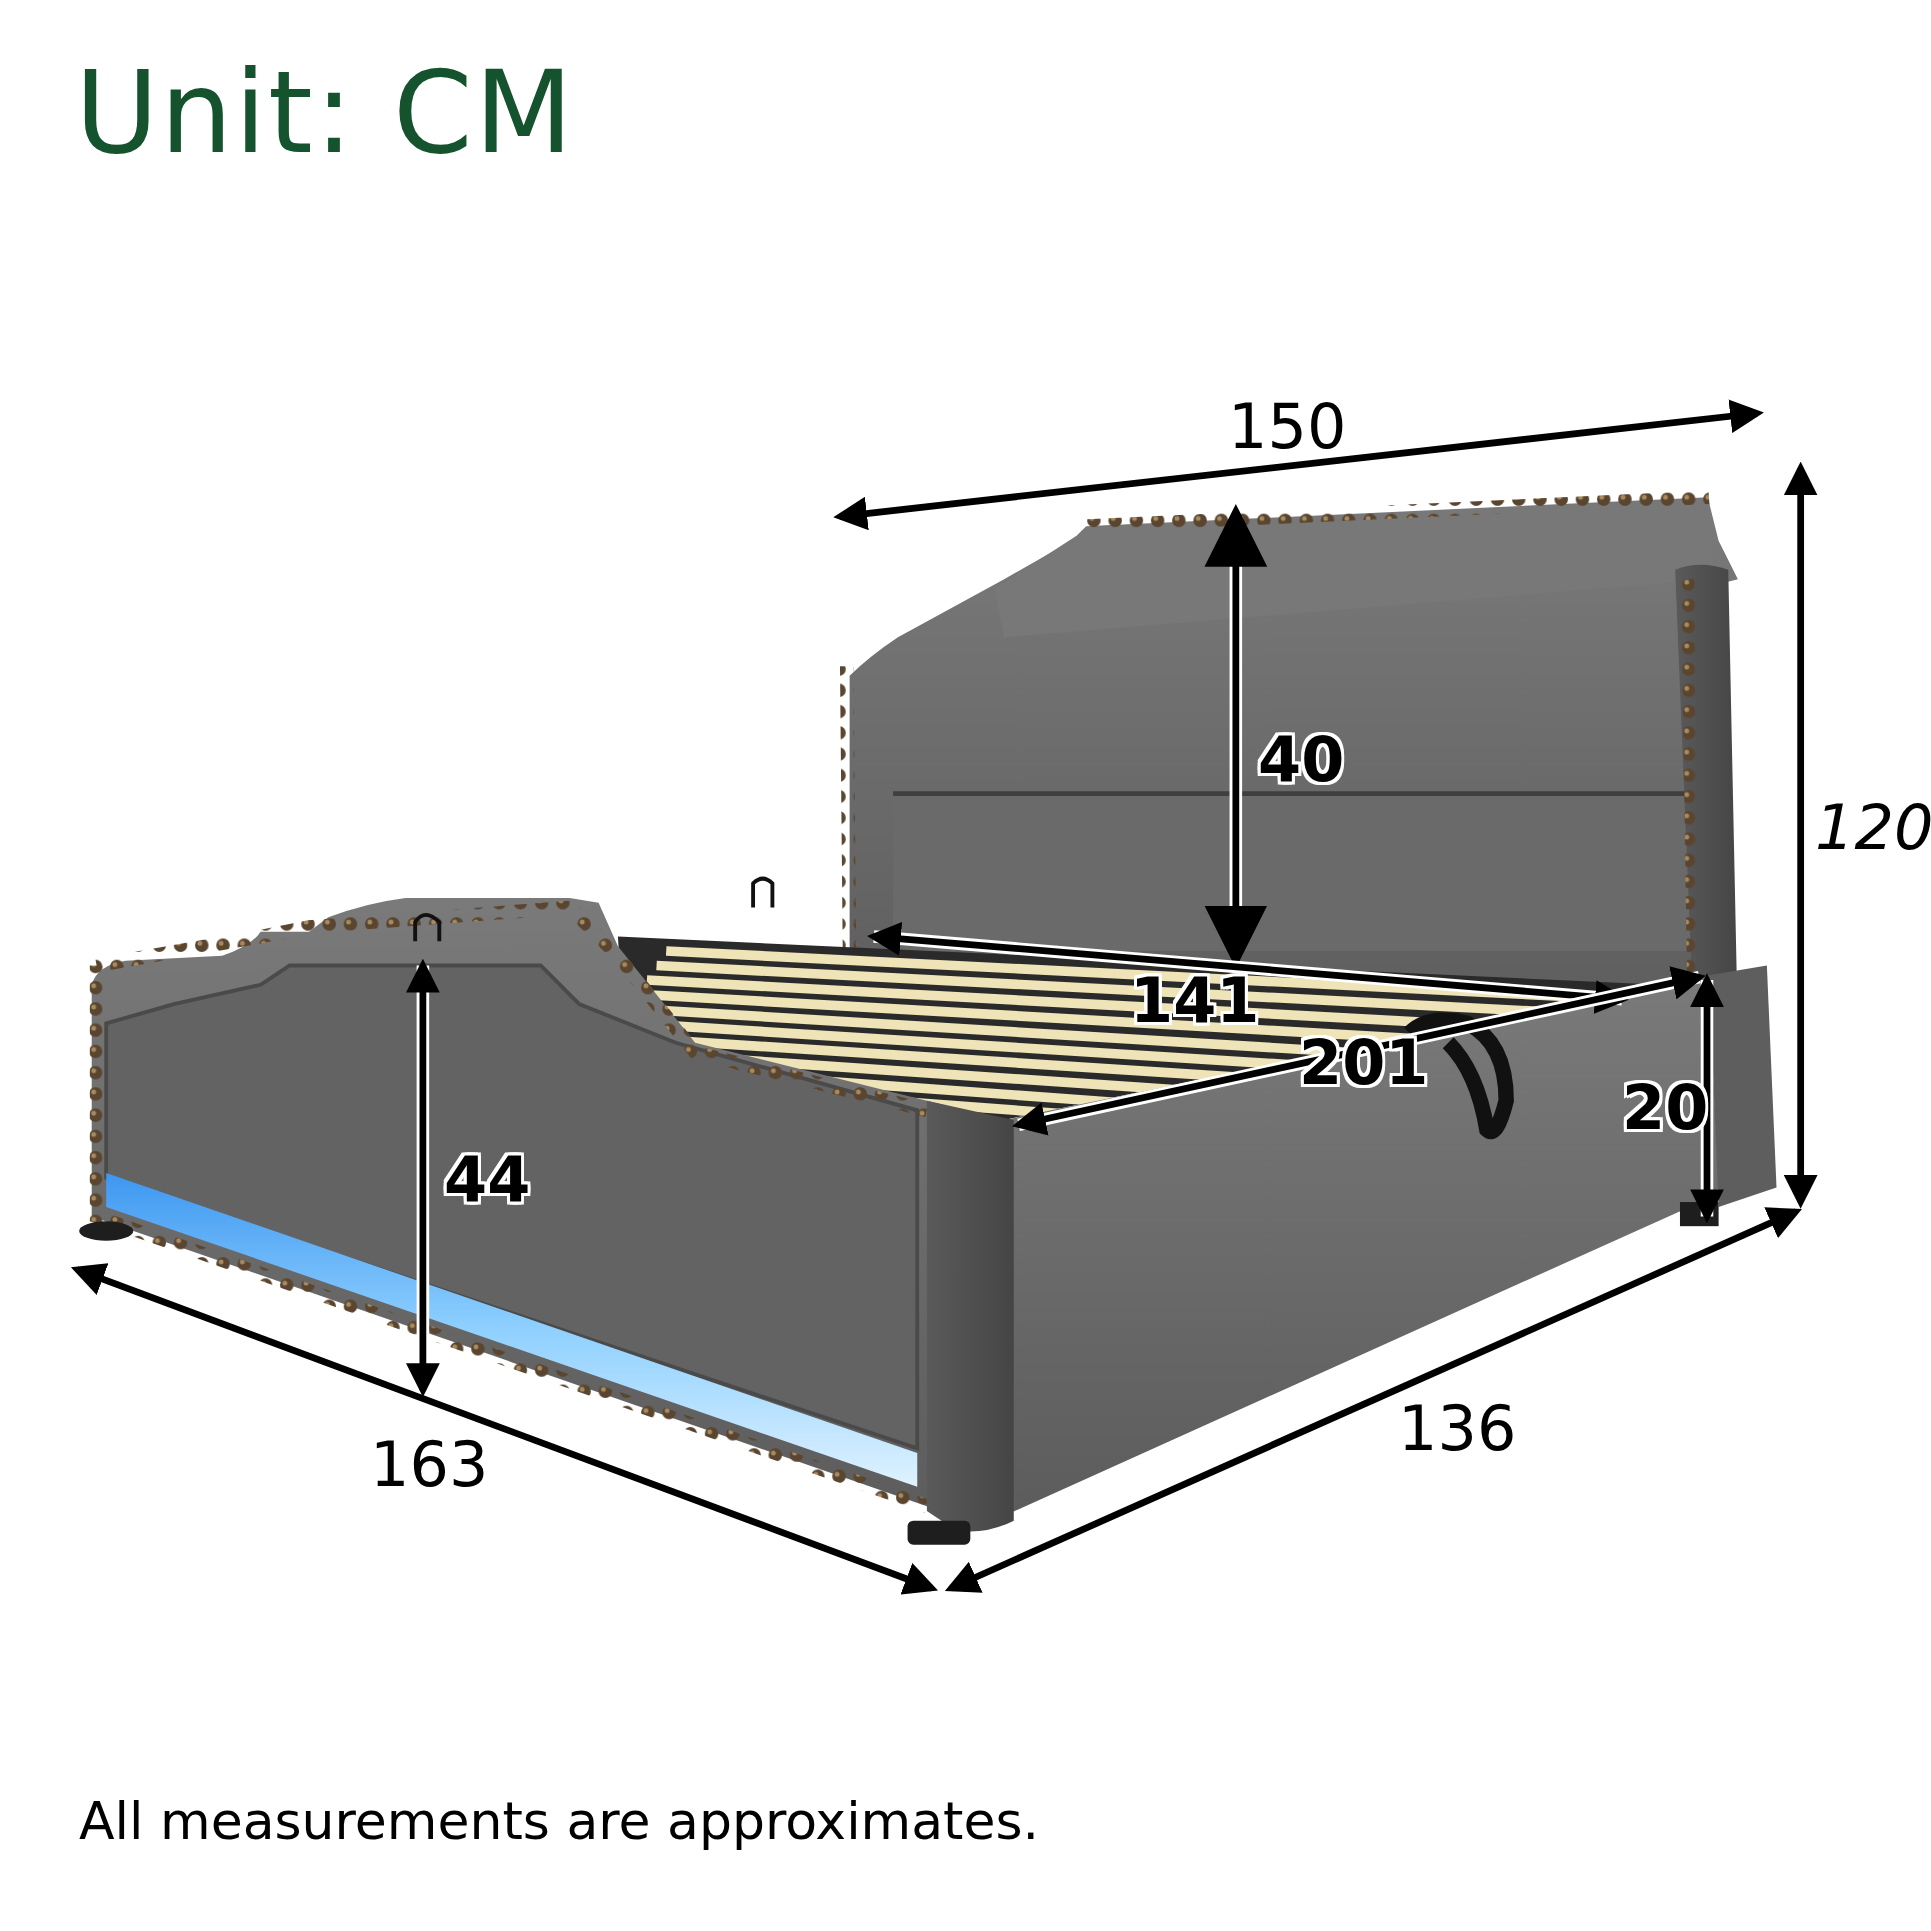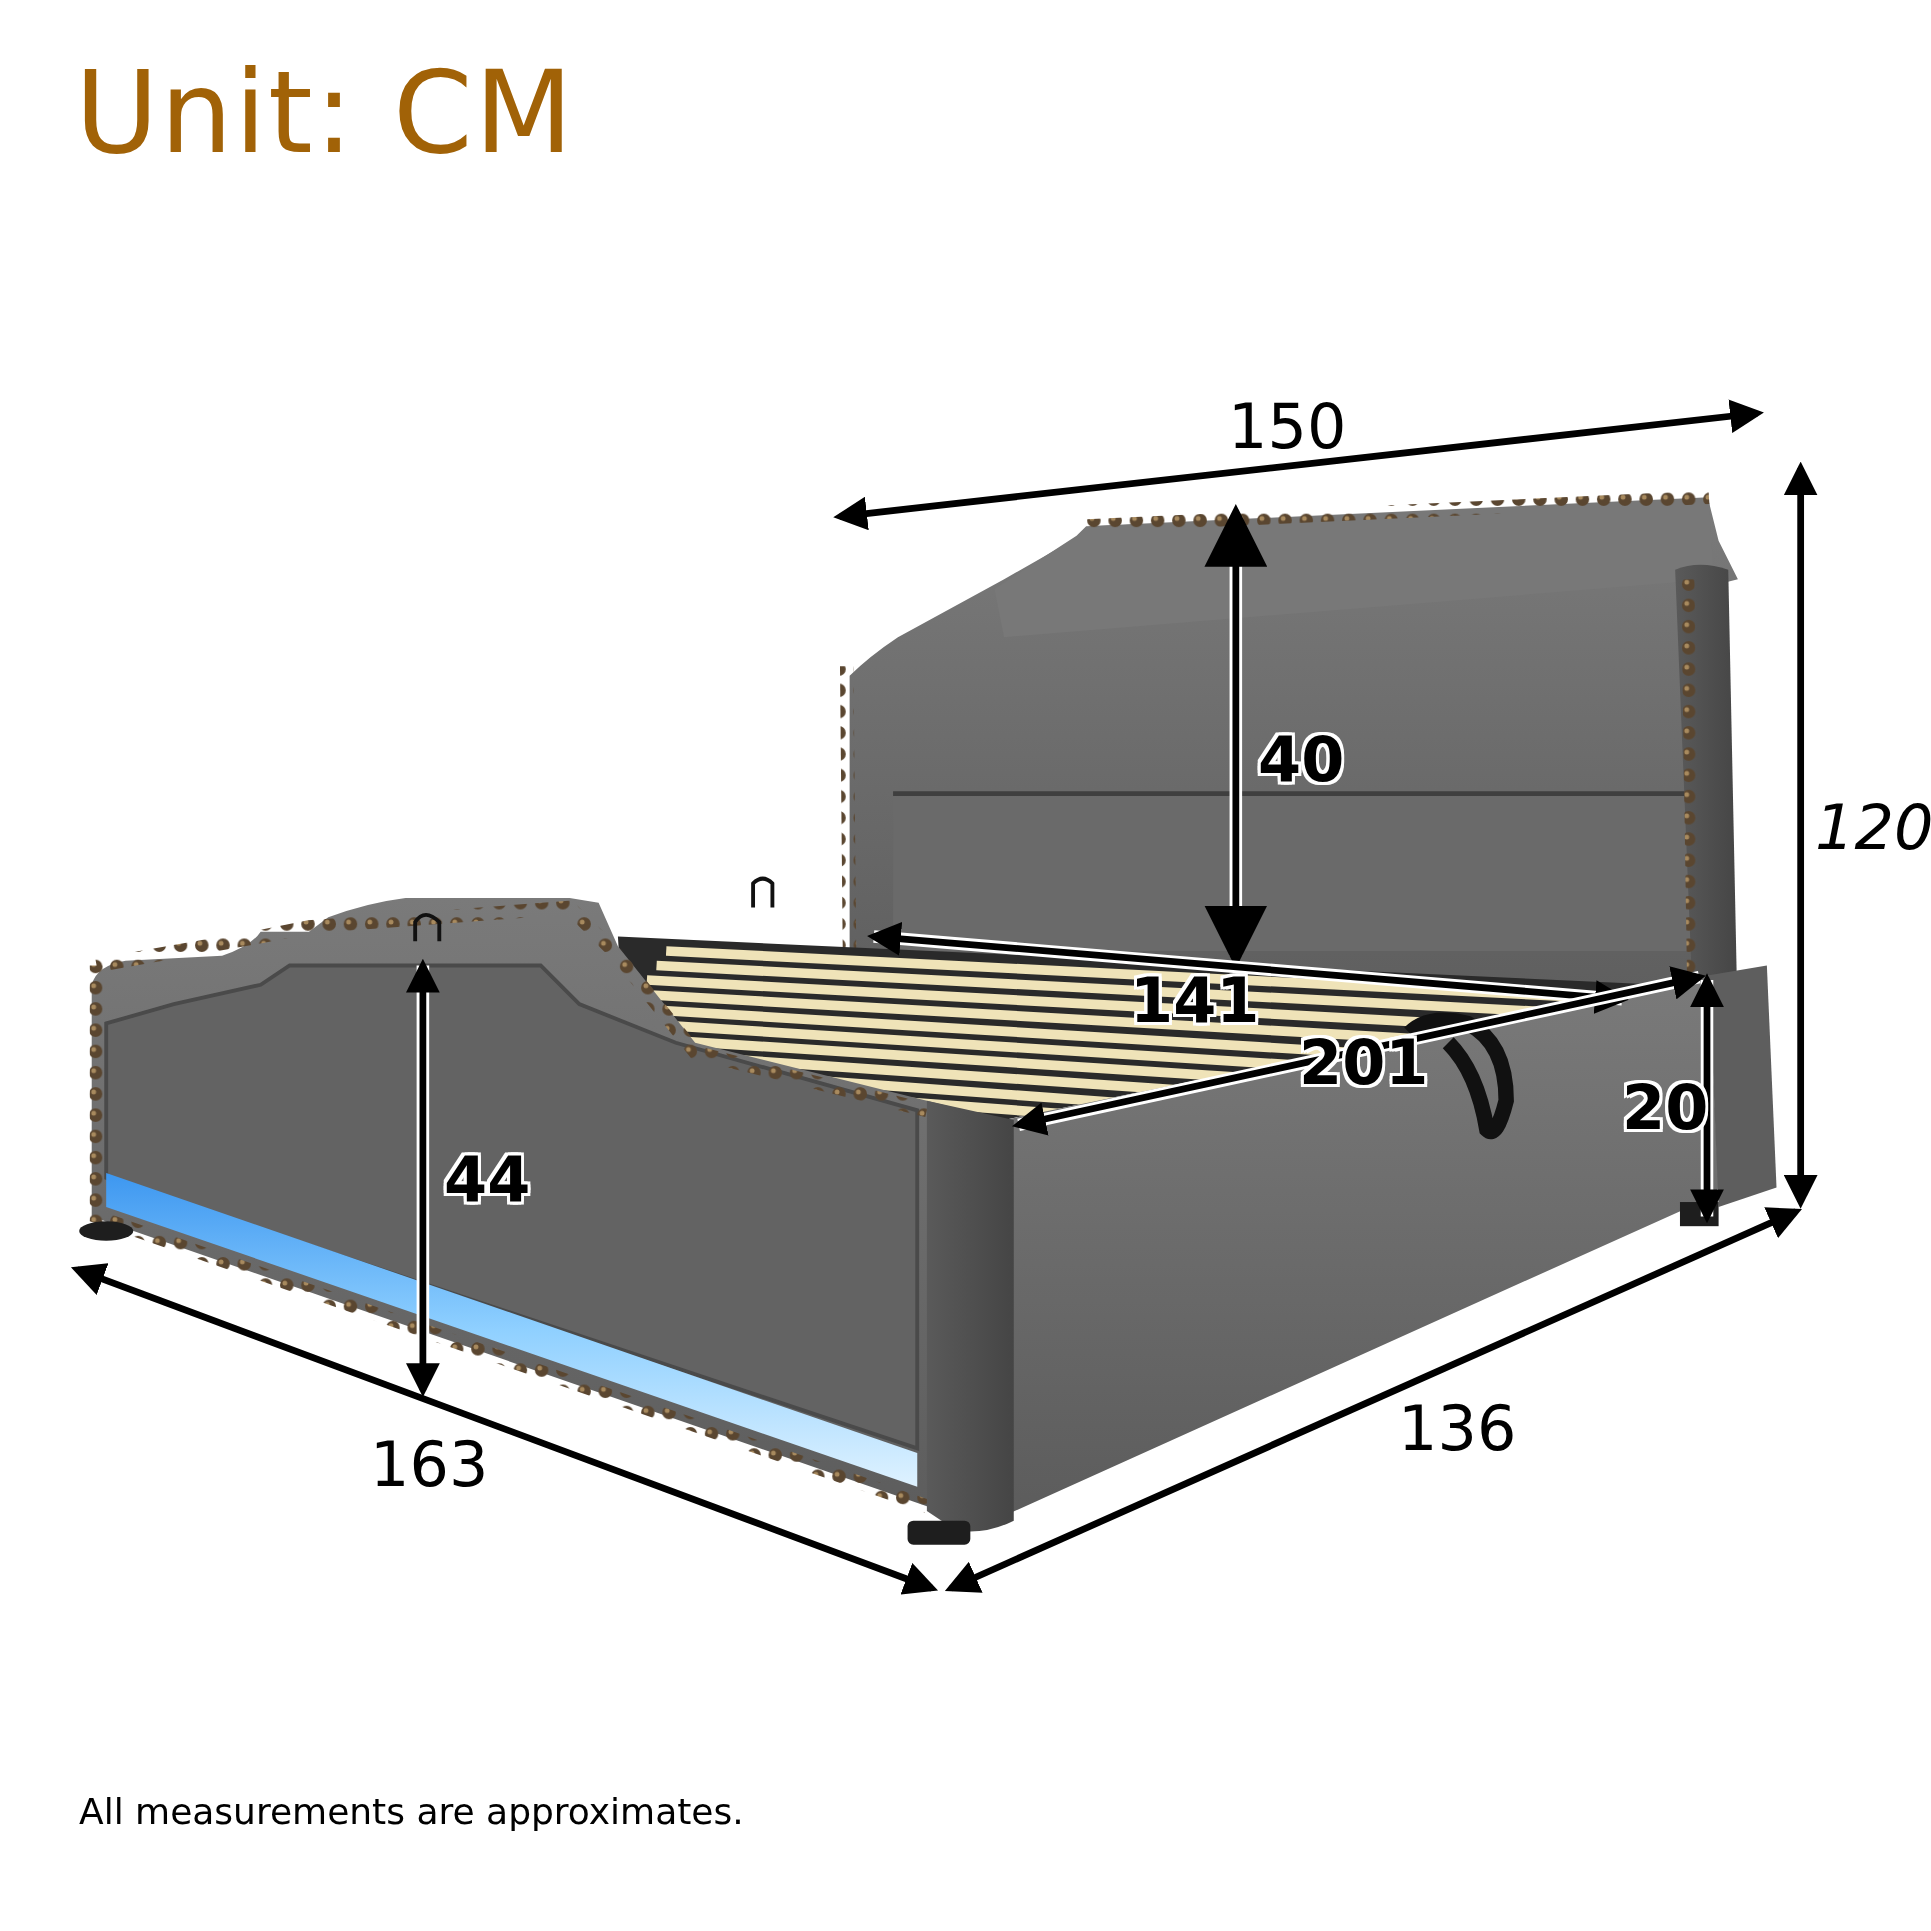--- a/index.html
+++ b/index.html
@@ -1,18 +1,18 @@
 <!DOCTYPE html>
 <html><head>
 <meta charset="utf-8">
 <style>
   html, body { margin: 0; padding: 0; background: #ffffff; }
   body { width: 1931px; height: 1931px; position: relative; overflow: hidden; font-family: "DejaVu Sans", sans-serif; }
-  .unit-title { position: absolute; left: 75px; top: 46px; font-size: 114px; color: #a16207; letter-spacing: 1.9px; font-family: "DejaVu Sans", sans-serif; }
-  .footnote { position: absolute; left: 79px; top: 1791px; font-size: 36px; color: #000; font-family: "DejaVu Sans", sans-serif; }
+  .unit-title { position: absolute; left: 75px; top: 46px; font-size: 114px; color: #14532d; letter-spacing: 1.9px; font-family: "DejaVu Sans", sans-serif; }
+  .footnote { position: absolute; left: 79px; top: 1791px; font-size: 52px; color: #000; font-family: "DejaVu Sans", sans-serif; }
   svg.diagram { position: absolute; left: 0; top: 0; width: 1931px; height: 1931px; }
   .dim-label { position: absolute; font-size: 62px; color: #000; font-family: "DejaVu Sans", sans-serif; line-height: 1; }
   .dim-label.outlined { color: #000; font-weight: bold; text-shadow: -2.9px -2.9px 0 #fff, 2.9px -2.9px 0 #fff, -2.9px 2.9px 0 #fff, 2.9px 2.9px 0 #fff, 0 2.9px 0 #fff, 2.9px 0 0 #fff, 0 -2.9px 0 #fff, -2.9px 0 0 #fff; }
 </style>
 </head>
 <body>
 
 <div class="unit-title">Unit: CM</div>
 
 <svg class="diagram" viewBox="0 0 2000 2000" xmlns="http://www.w3.org/2000/svg">

